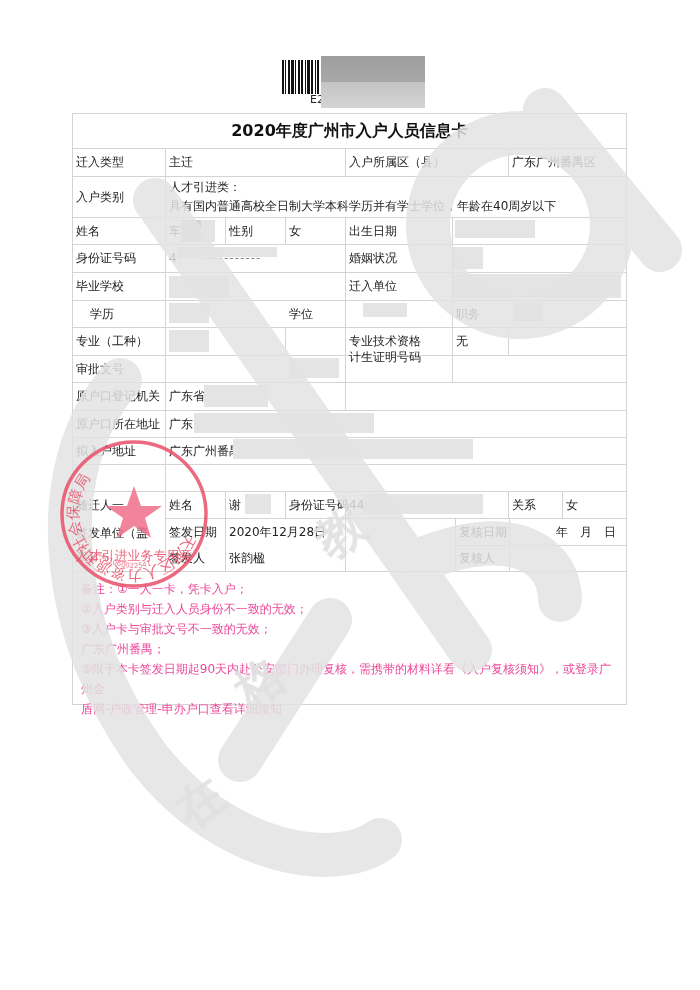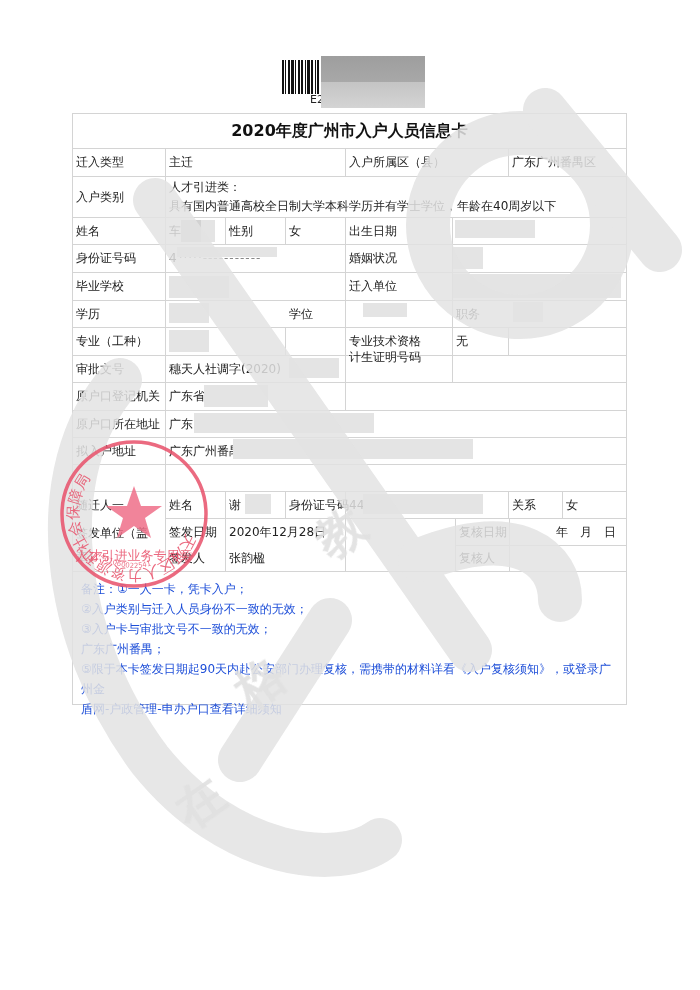--- a/index.html
+++ b/index.html
@@ -12,21 +12,21 @@
   .barcode span { display: block; background: #111; height: 100%; }
   .barcode-text { position: absolute; left: 310px; top: 93px; font-size: 11px; color: #222; }
   .blur-block { position: absolute; background: #c8c8c8; }
   .card { position: absolute; left: 72px; top: 113px; width: 555px; height: 592px; border: 1px solid #d4d4d4; box-sizing: border-box; background: #fff; }
   .cell { position: absolute; font-size: 12px; line-height: 14px; box-sizing: border-box; padding-left: 3px; display: flex; align-items: center; white-space: nowrap; color: #222; }
   .hline { position: absolute; height: 1px; background: #d4d4d4; }
   .vline { position: absolute; width: 1px; background: #d4d4d4; }
   .title { position: absolute; left: 0; top: 0; width: 553px; height: 34px; display: flex; align-items: center; justify-content: center; font-size: 16px; font-weight: bold; color: #111; }
   .redact { position: absolute; background: #d2d2d2; }
   .redact.light { background: #e4e4e4; }
-  .notes { position: absolute; left: 8px; top: 465px; font-size: 12px; line-height: 20px; color: #1d4ed8; width: 540px; }
+  .notes { position: absolute; left: 8px; top: 465px; font-size: 12px; line-height: 20px; color: #ec4899; width: 540px; }
   .stamp { position: absolute; left: 58px; top: 438px; width: 152px; height: 152px; z-index: 4; pointer-events: none; }
 </style>
 </head>
 <body>
 
 <svg class="watermark" viewBox="0 0 700 990">
   <g fill="none" stroke="#e3e3e3" stroke-width="44" stroke-linecap="round" opacity="0.85">
     <circle cx="520" cy="225" r="92"></circle>
     <path d="M545 110 L660 250"></path>
     <path d="M155 200 L470 650"></path>
@@ -124,34 +124,33 @@
     </div>
   <div class="redact light" style="left:104px;top:133px;width:100px;height:10px"></div>
   <div class="cell" style="left:273px;top:130px;width:106px;height:28px">婚姻状况</div>
   <div class="redact light" style="left:380px;top:133px;width:30px;height:22px"></div>
 
   <div class="cell" style="left:0;top:158px;width:92px;height:28px">毕业学校</div>
   <div class="redact light" style="left:96px;top:162px;width:60px;height:22px"></div>
   <div class="cell" style="left:273px;top:158px;width:106px;height:28px">迁入单位</div>
   <div class="redact light" style="left:380px;top:160px;width:168px;height:24px"></div>
 
-  <div class="cell" style="left:0;top:186px;width:92px;height:27px">学历</div>
+  <div class="cell" style="left:14px;top:186px;width:92px;height:27px">学历</div>
   <div class="redact light" style="left:96px;top:189px;width:40px;height:20px"></div>
   <div class="cell" style="left:213px;top:186px;width:59px;height:27px">学位</div>
   <div class="redact light" style="left:290px;top:189px;width:44px;height:14px"></div>
   <div class="cell" style="left:380px;top:186px;width:55px;height:27px">职务</div>
   <div class="redact light" style="left:440px;top:188px;width:30px;height:20px"></div>
 
   <div class="cell" style="left:0;top:213px;width:92px;height:28px">专业（工种）</div>
   <div class="redact light" style="left:96px;top:216px;width:40px;height:22px"></div>
   <div class="cell" style="left:273px;top:213px;width:106px;height:28px">专业技术资格</div>
   <div class="cell" style="left:380px;top:213px;width:173px;height:28px">无</div>
 
   <div class="cell" style="left:0;top:241px;width:92px;height:27px">审批文号</div>
-  <div class="cell" style="left:93px;top:241px;width:179px;height:27px">穗天人社调字(2020)</div>
   <div class="redact light" style="left:216px;top:244px;width:50px;height:20px"></div>
   <div class="cell" style="left:273px;top:229px;width:106px;height:27px">计生证明号码</div>
 
   <div class="cell" style="left:0;top:268px;width:92px;height:28px">原户口登记机关</div>
   <div class="cell" style="left:93px;top:268px;width:460px;height:28px">广东省</div>
   <div class="redact light" style="left:131px;top:271px;width:64px;height:22px"></div>
 
   <div class="cell" style="left:0;top:296px;width:92px;height:27px">原户口所在地址</div>
   <div class="cell" style="left:93px;top:296px;width:460px;height:27px">广东</div>
   <div class="redact light" style="left:121px;top:299px;width:180px;height:20px"></div>

